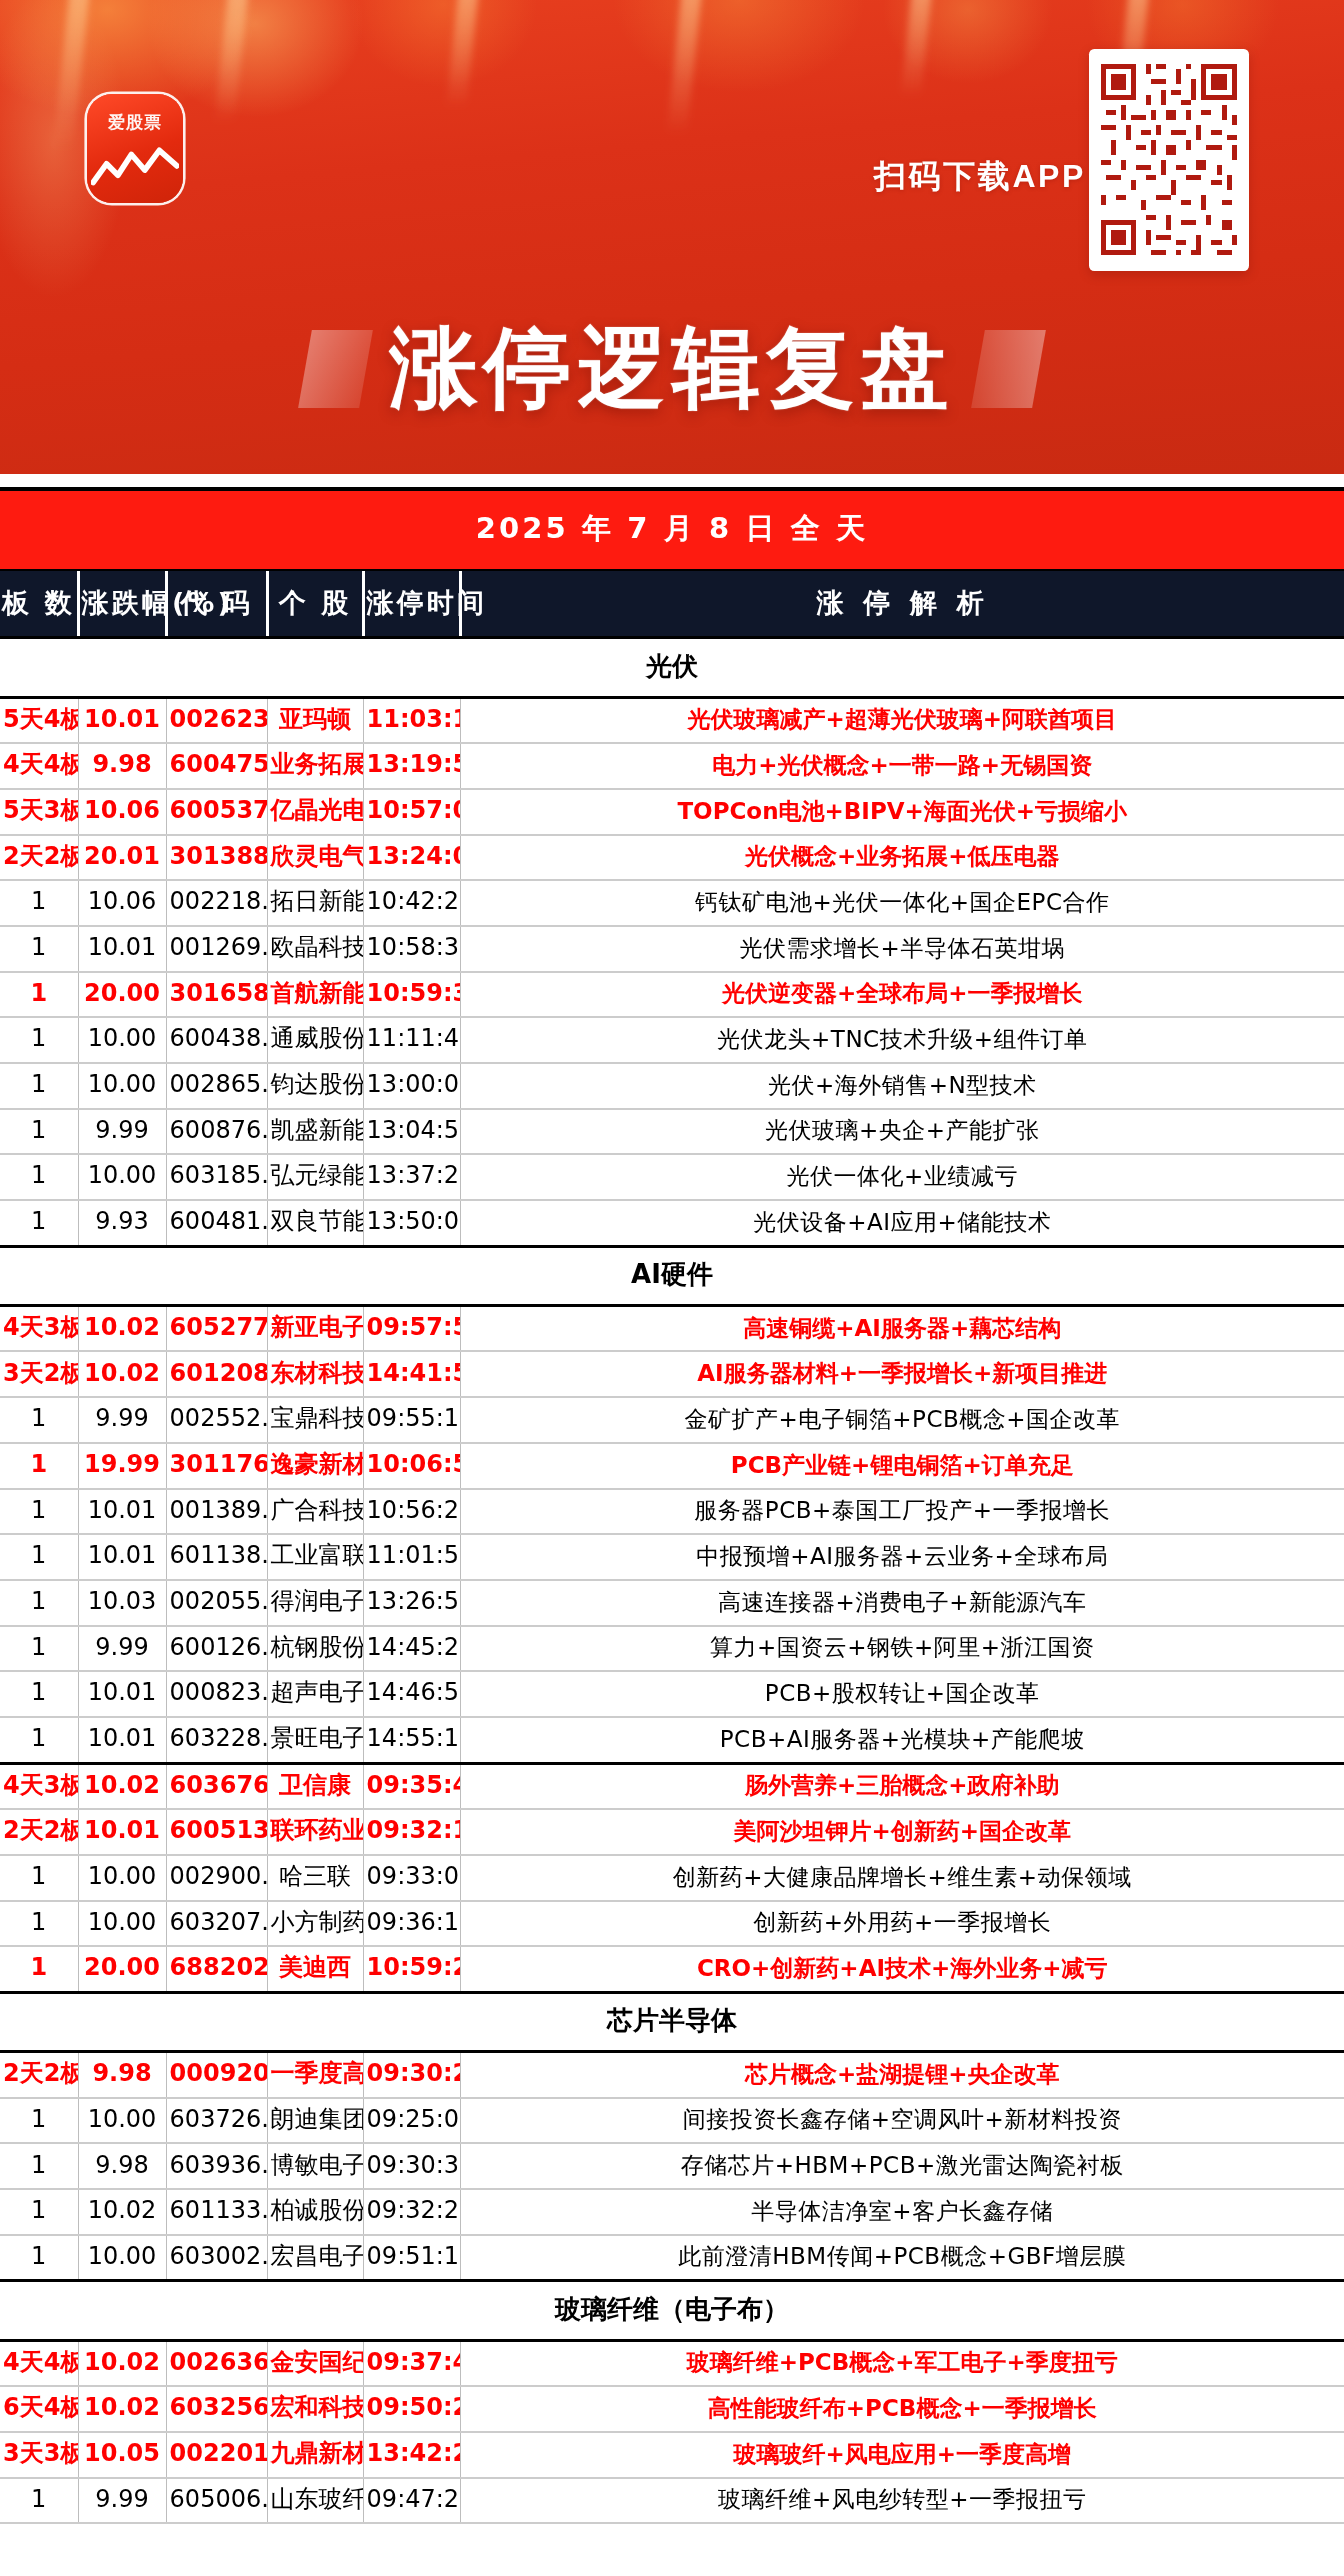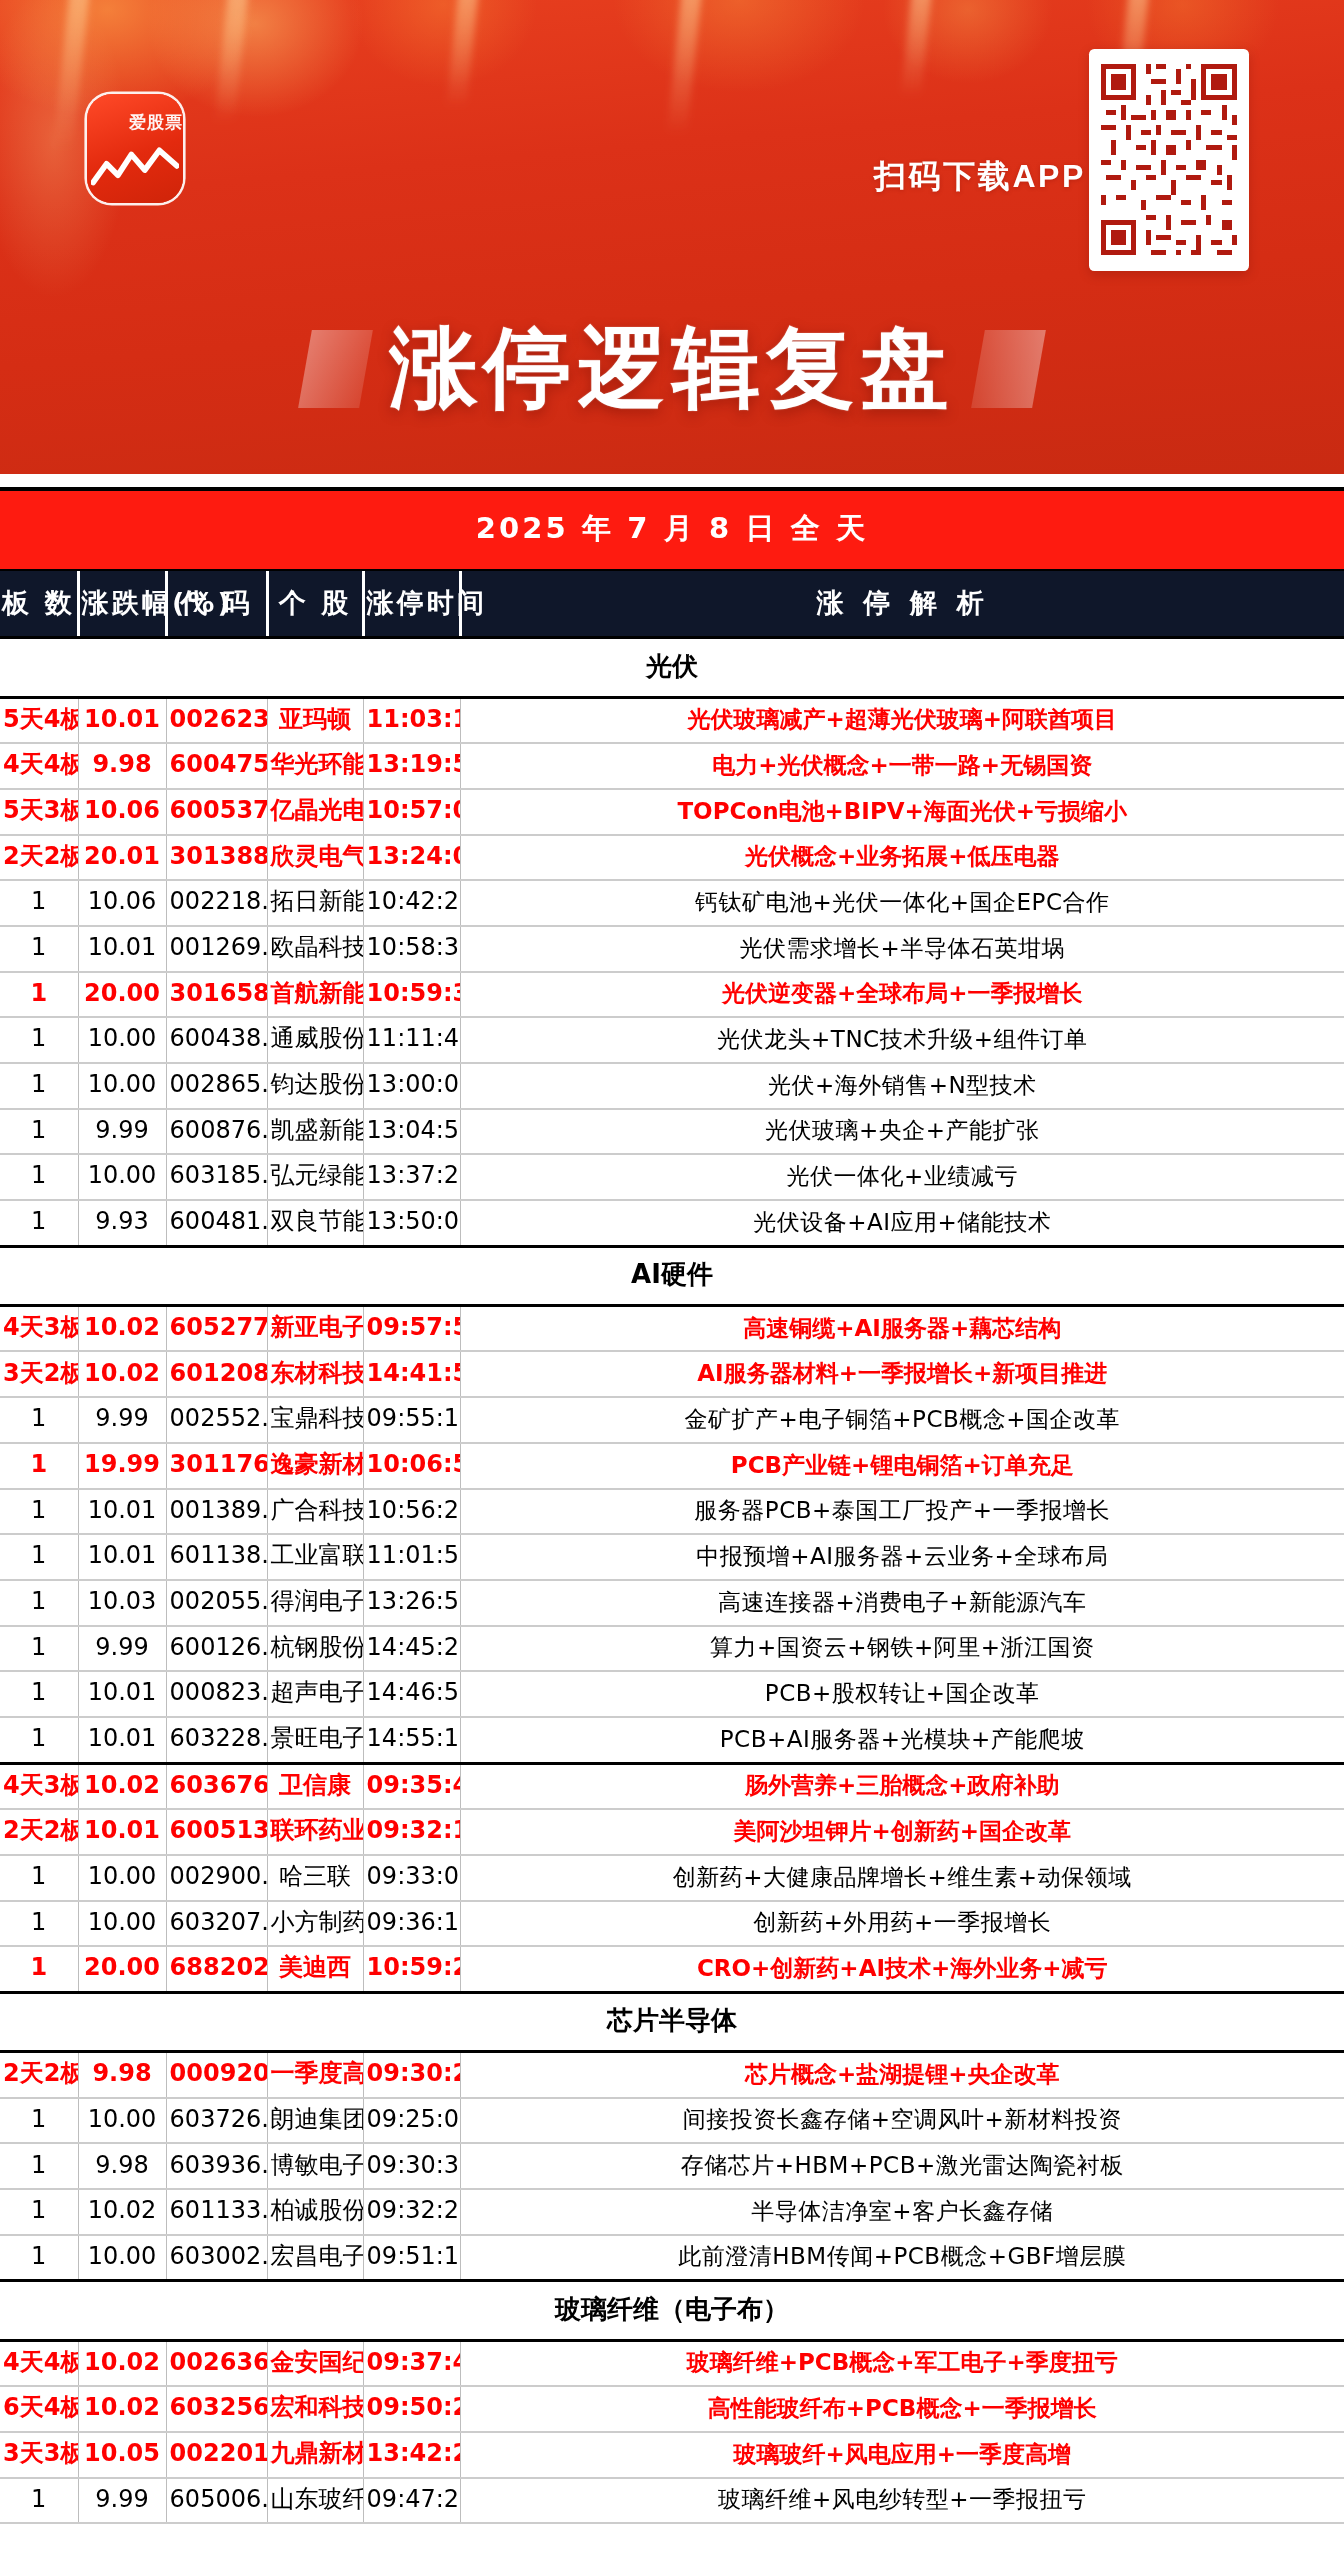--- a/index.html
+++ b/index.html
@@ -52,21 +52,21 @@
     width: 96px; height: 109px;
     border-radius: 25px;
     background: linear-gradient(160deg,#ff4a28 0%, #e32a0e 55%, #cf2409 100%);
     box-shadow: 0 0 0 2.6px rgba(255,255,255,.92);
     position: relative;
     overflow: hidden;
     flex: 0 0 auto;
   }
   .app-logo .lg-text {
     position: absolute; top: 16.5px; left: 0; right: 0;
-    text-align: right;
+    text-align: center;
     color: #ffffff;
     font-size: 17px;
     letter-spacing: 1px;
     font-weight: bold;
     opacity: .95;
   }
   .app-logo .lg-chart { position:absolute; bottom: 8.2px; left: 4.1px; }
   .brand-text { padding-top: 5.2px; }
   .brand-title {
     color: #ffffff; font-size: 47px; font-weight: bold;
@@ -358,21 +358,21 @@
         <td>10.01</td>
         <td>002623.SZ</td>
         <td class="col-name"><span>亚玛顿</span></td>
         <td>11:03:15</td>
         <td class="col-note">光伏玻璃减产+超薄光伏玻璃+阿联酋项目</td>
       </tr>
       <tr class="hot ">
         <td>4天4板</td>
         <td>9.98</td>
         <td>600475.SH</td>
-        <td class="col-name"><span>华光环能</span></td>
+        <td class="col-name"><span>业务拓展</span></td>
         <td>13:19:53</td>
         <td class="col-note">电力+光伏概念+一带一路+无锡国资</td>
       </tr>
       <tr class="hot ">
         <td>5天3板</td>
         <td>10.06</td>
         <td>600537.SH</td>
         <td class="col-name"><span>亿晶光电</span></td>
         <td>10:57:08</td>
         <td class="col-note">TOPCon电池+BIPV+海面光伏+亏损缩小</td>

